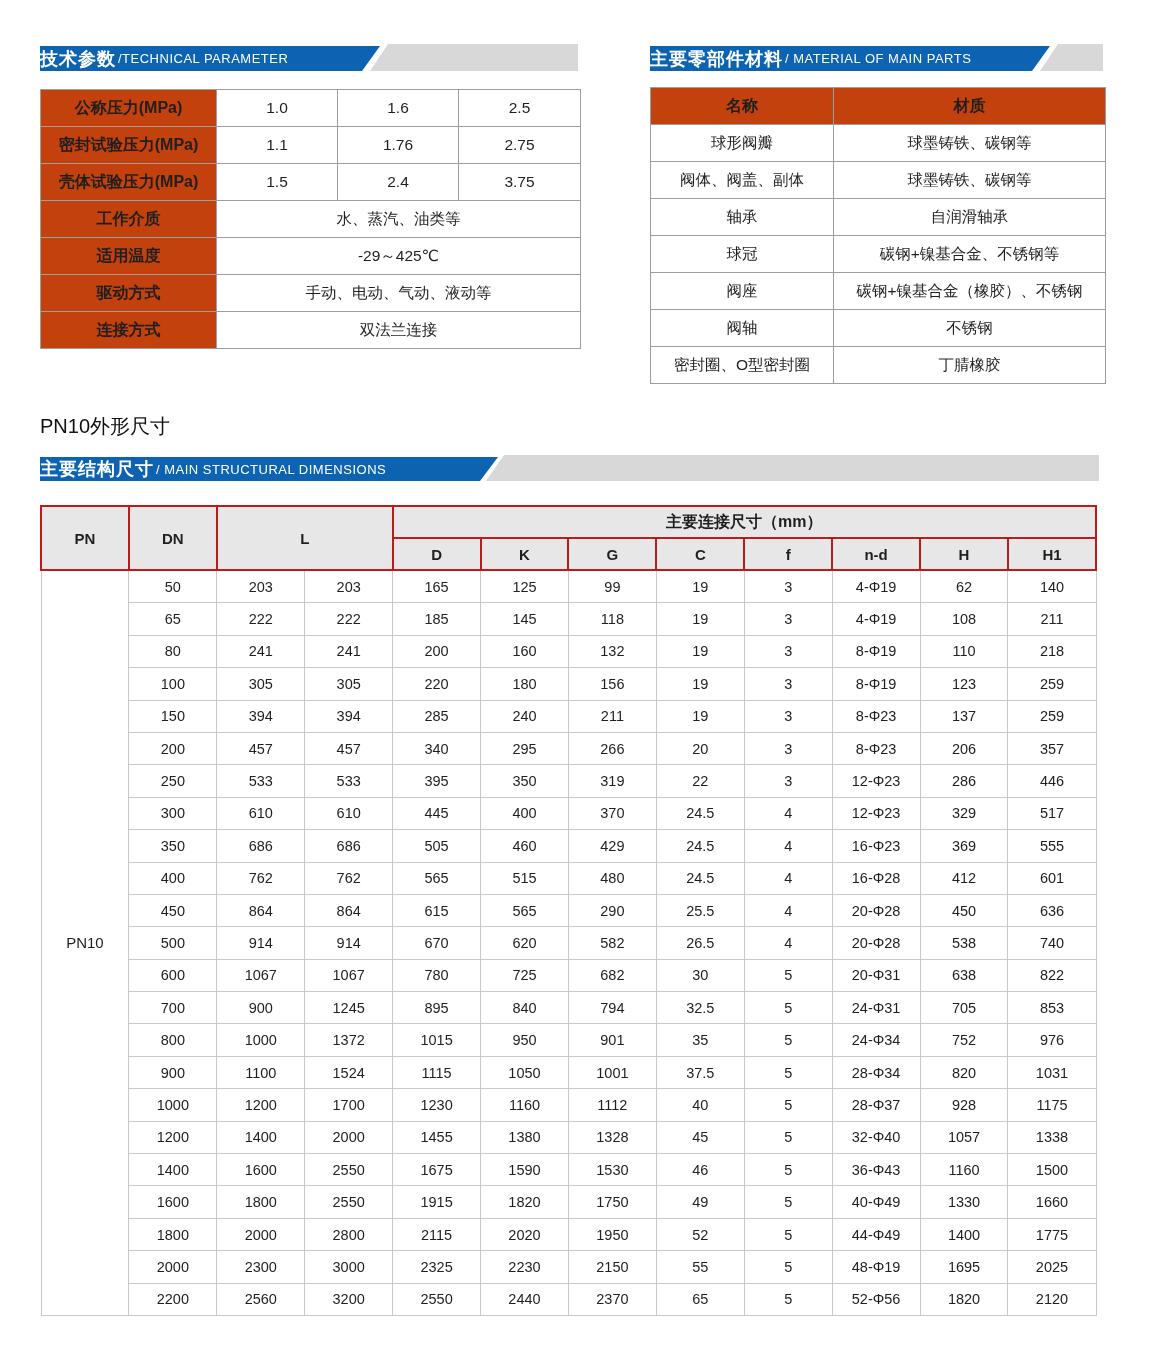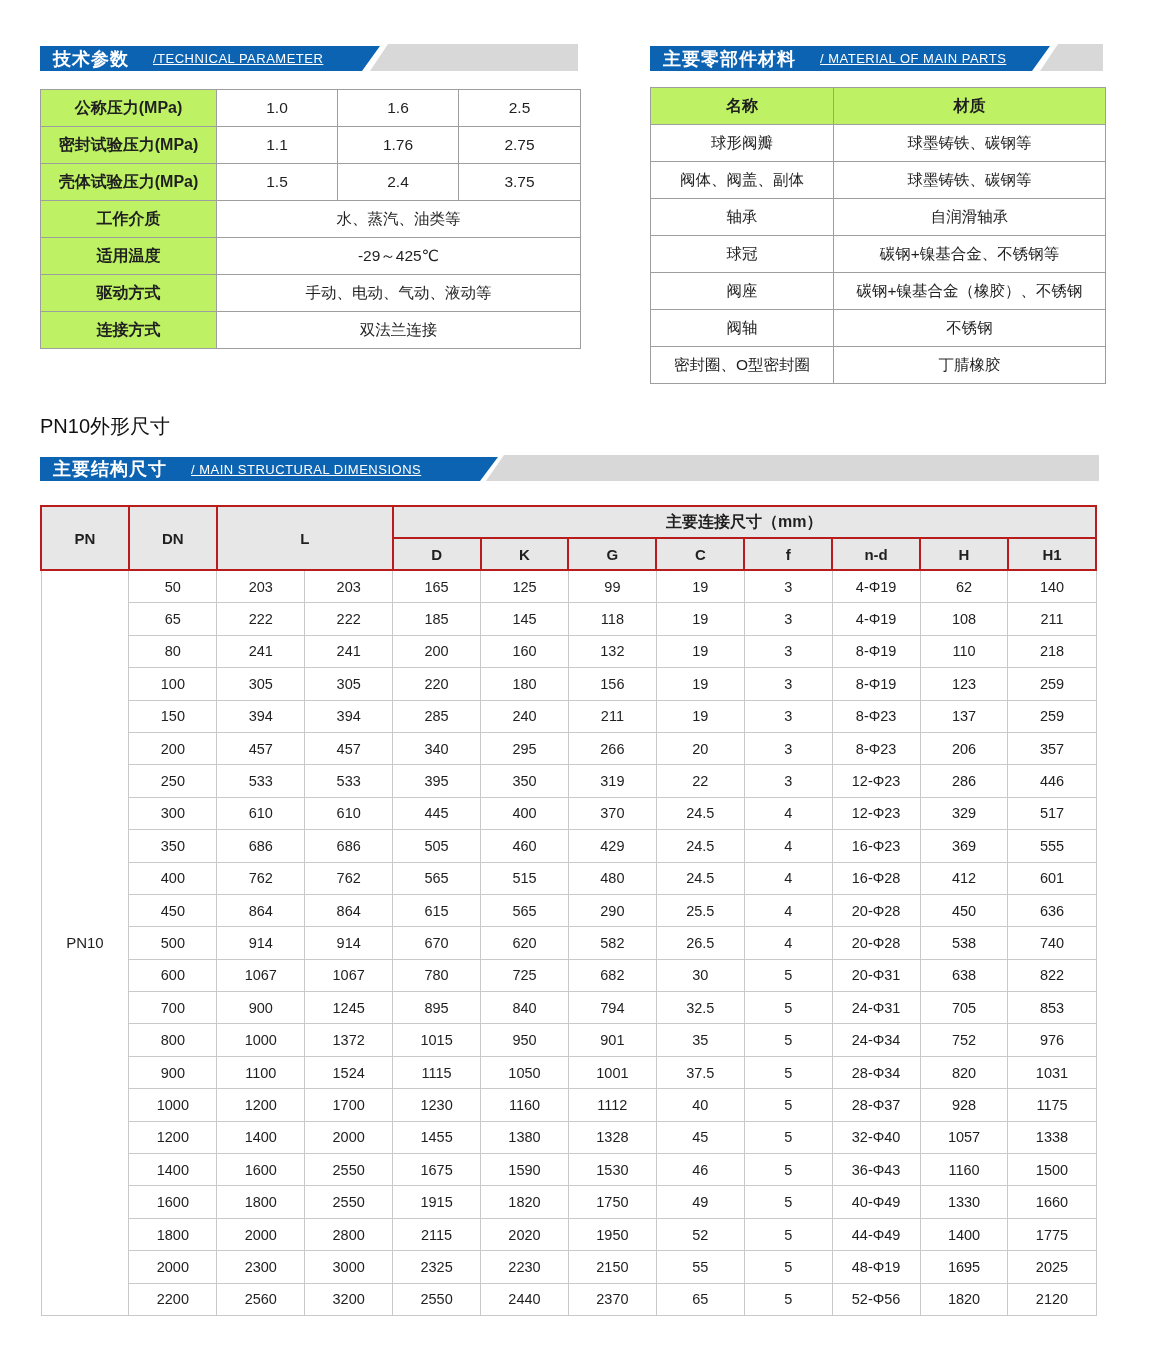--- a/index.html
+++ b/index.html
@@ -11,33 +11,33 @@
   
   .banner{position:absolute;height:27px;}
   .banner.tall{height:26px;}
   .banner .gray{
     position:absolute;top:0;bottom:0;background:#d8d8d8;
     clip-path:polygon(18px 0,100% 0,100% 100%,0 100%);
   }
   .banner .blue{
     position:absolute;top:2px;bottom:0;left:0;background:#0c63b2;
     clip-path:polygon(0 0,100% 0,calc(100% - 18px) 100%,0 100%);
-    display:flex;align-items:center;padding-left:13px;box-sizing:border-box;
+    display:flex;align-items:center;box-sizing:border-box;
     white-space:nowrap;
   }
   .banner .zh{color:#fff;font-weight:bold;font-size:18px;letter-spacing:1px;}
-  .banner .en{color:#fff;font-size:13px;margin-left:24px;letter-spacing:.5px;text-decoration:underline;}
+  .banner .en{color:#fff;font-size:13px;margin-left:2px;letter-spacing:.5px;}
   
   table{border-collapse:collapse;table-layout:fixed;}
   .small-tbl{position:absolute;}
   .small-tbl td,.small-tbl th{
     border:1px solid #9e9e9e;text-align:center;vertical-align:middle;
     font-size:15.5px;height:36px;padding:0 4px;overflow:hidden;
   }
-  .small-tbl .hdr{background:#bef264;font-weight:bold;font-size:16px;}
+  .small-tbl .hdr{background:#c2410c;font-weight:bold;font-size:16px;}
   
   .dims-heading{
     position:absolute;left:40px;top:413px;font-size:20px;font-weight:normal;color:#111;
   }
   
   .dims-tbl{position:absolute;left:40px;top:505px;width:1057px;}
   .dims-tbl th{
     background:#e7e7e7;border:2px solid #b91c1c;font-size:15px;font-weight:bold;
     height:30px;text-align:center;vertical-align:middle;padding:0;
   }

